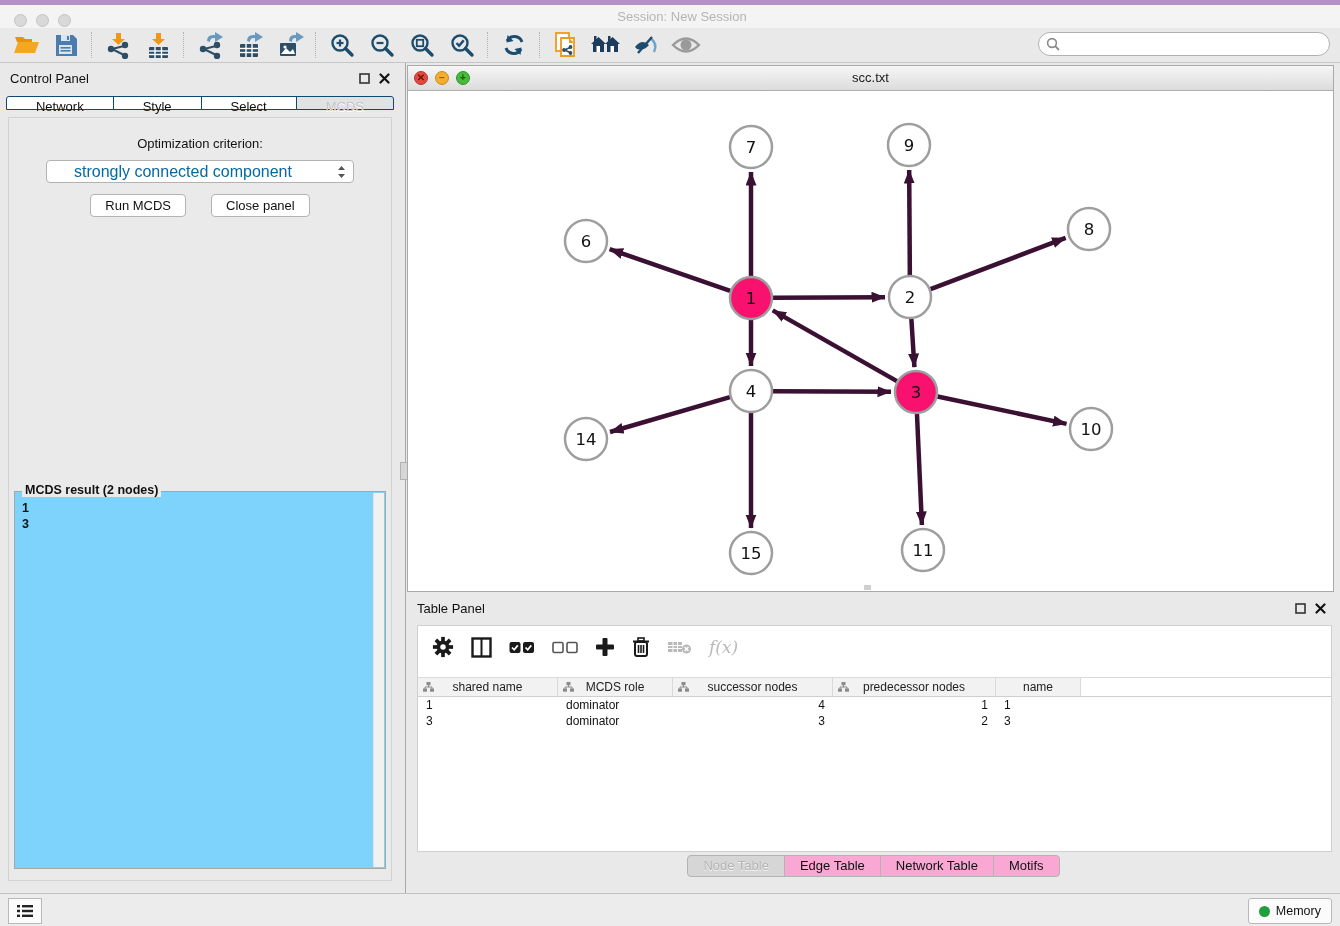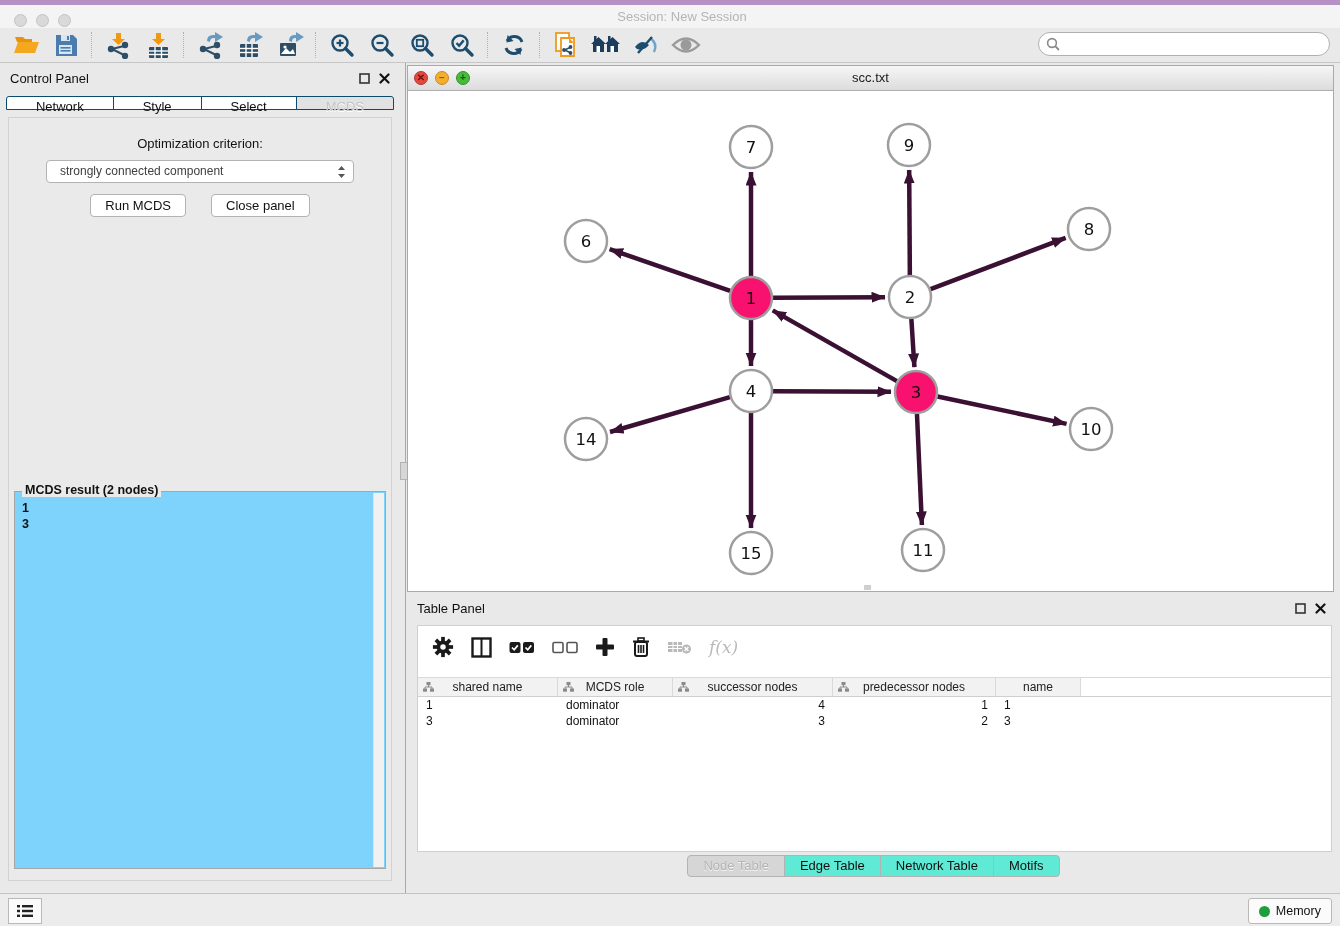--- a/index.html
+++ b/index.html
@@ -31,21 +31,21 @@
   .tab-btn{height:14px;line-height:20px;padding:0 29px;font-size:13px;color:#111;background:#fff;
            border:1px solid #0c4a6e;margin-left:-1px;box-sizing:border-box;cursor:default;}
   .tab-btn:first-child{border-radius:3px 0 0 0;margin-left:0;}
   .tab-btn:last-child{border-radius:0 3px 0 0;}
   .tab-btn.tab-active{background:#e2e2e2;color:#c2c2c2;text-shadow:0 1px 0 #fff;}
   .cp-body{position:absolute;left:8px;top:117px;width:384px;height:764px;background:#eaeaea;
            border:1px solid #d2d2d2;box-sizing:border-box;}
   .crit-label{margin-top:18px;text-align:center;font-size:13px;color:#111;}
   .select{position:relative;margin:9px auto 0;width:308px;height:23px;background:#fff;
           border:1px solid #b3b3b3;border-radius:4px;box-sizing:border-box;}
-  .select-value{position:absolute;left:13px;top:0;line-height:21px;font-size:12px;color:#404040;}
+  .select-value{position:absolute;left:27px;top:0;line-height:21px;font-size:16px;color:#0369a1;}
   .select-chevrons{position:absolute;right:7px;top:4px;}
   .btn-row{display:flex;justify-content:center;gap:25px;margin-top:11px;}
   .push-btn{height:23px;line-height:21px;padding:0 14px;font-size:13px;color:#111;background:#fff;
             border:1px solid #b3b3b3;border-radius:4px;box-sizing:border-box;cursor:default;}
   .result-fieldset{position:absolute;left:5px;top:373px;width:372px;height:378px;background:#7dd3fc;
                    border:1px solid #a6a6a6;box-sizing:border-box;font-weight:bold;}
   .result-legend{position:absolute;left:7px;top:-9px;background:#eaeaea;padding:0 3px;
                  font-size:12.5px;color:#111;}
   .result-text{padding:8px 6px 0 7px;font-size:12.5px;color:#111;line-height:16px;white-space:pre;}
   .result-scroll{position:absolute;right:1px;top:1px;bottom:1px;width:10px;background:#f1f1f1;
@@ -77,21 +77,21 @@
   .tp-toolbar{display:flex;align-items:center;gap:17px;padding:8px 0 6px 14px;height:26px;}
   .fx-label{font-family:"DejaVu Serif",serif;font-style:italic;font-size:17px;color:#b9b9b9;}
   .grid-head{display:flex;margin-top:11px;border-top:1px solid #d9d9d9;border-bottom:1px solid #cfcfcf;}
   .th{position:relative;height:18px;background:#f2f2f2;border-right:1px solid #d9d9d9;
       box-sizing:border-box;display:flex;align-items:center;justify-content:center;}
   .th .tree-ic{position:absolute;left:5px;top:4px;}
   .th-label{font-size:12px;color:#222;}
   .grid-row{display:flex;height:16px;align-items:center;}
   .td{font-size:12px;color:#111;box-sizing:border-box;padding:0 8px;overflow:hidden;}
   .tp-tabs{position:absolute;left:0;bottom:9px;width:100%;display:flex;justify-content:center;}
-  .tp-tab{height:22px;line-height:20px;padding:0 15px;font-size:13px;color:#111;background:#5eead4;
+  .tp-tab{height:22px;line-height:20px;padding:0 15px;font-size:13px;color:#111;background:#f9a8d4;
           border:1px solid #b3b3b3;margin-left:-1px;box-sizing:border-box;cursor:default;}
   .tp-tab:first-child{border-radius:4px 0 0 4px;margin-left:0;}
   .tp-tab:last-child{border-radius:0 4px 4px 0;}
   .tp-tab.tab-active{background:#d6d6d6;color:#b4b4b4;text-shadow:0 1px 0 #f5f5f5;}
   
   .statusbar{position:absolute;left:0;top:893px;width:1340px;height:33px;background:#ececec;
              border-top:1px solid #c2c2c2;box-sizing:border-box;}
   .sb-left-btn{position:absolute;left:8px;top:4px;width:32px;height:24px;background:#fbfbfb;
                border:1px solid #b9b9b9;display:flex;align-items:center;justify-content:center;}
   .memory-btn{position:absolute;right:8px;top:4px;height:24px;background:#fbfbfb;

